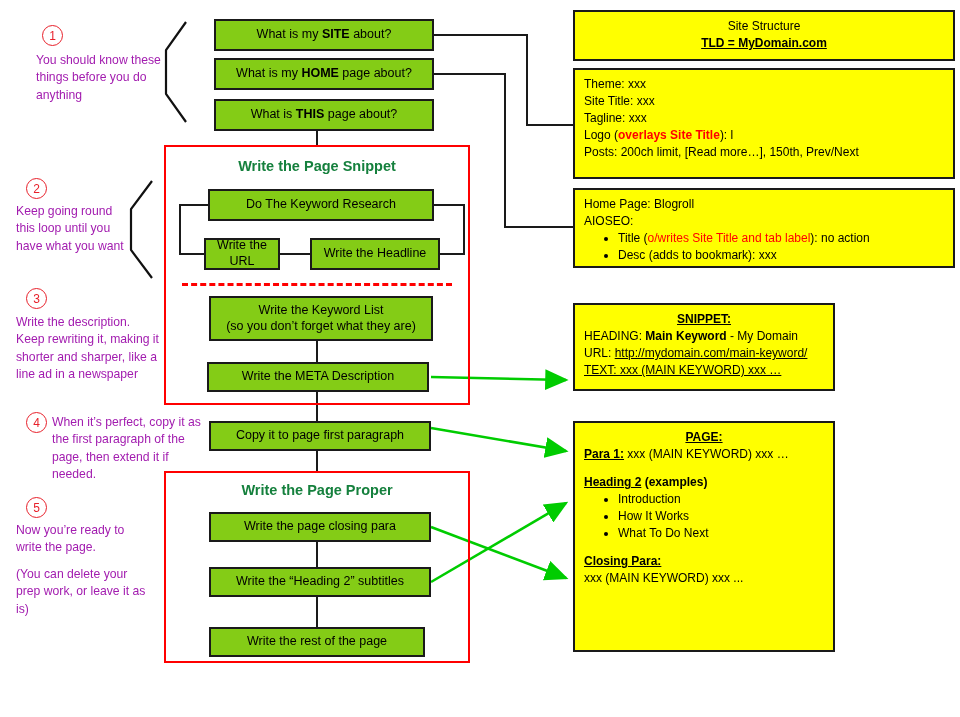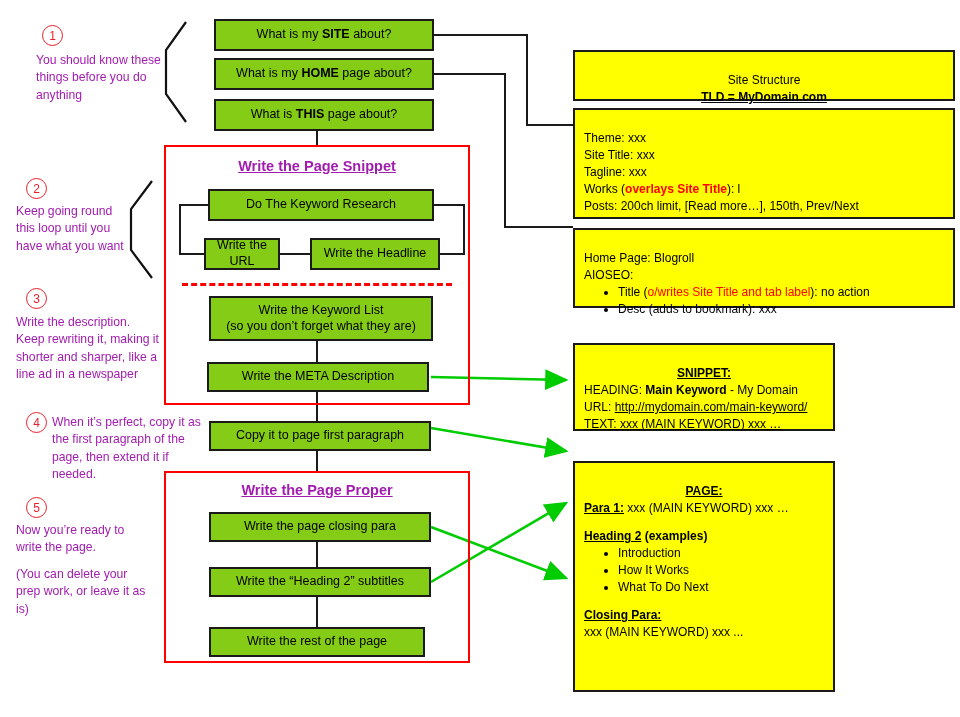--- a/index.html
+++ b/index.html
@@ -46,38 +46,36 @@
     position: absolute;
     box-sizing: border-box;
     border: 2px solid #ff0000;
     background: transparent;
   }
   .group-title {
     position: absolute;
     text-align: center;
     font-size: 14.5px;
     font-weight: bold;
-    color: #a21caf;
-    text-decoration: underline;
+    color: #15803d;
   }
   .dashed-sep {
     position: absolute;
     border-top: 3px dashed #ff0000;
   }
   
   .ybox {
     position: absolute;
     box-sizing: border-box;
     background: #ffff00;
     border: 2px solid #1a1a1a;
     color: #000000;
     font-size: 12px;
     line-height: 1.42;
-    padding: 20px 9px;
-    margin-top: 40px;
+    padding: 6px 9px;
   }
   .ybox .ctr { text-align: center; }
   .ybox .u   { text-decoration: underline; }
   .ybox .b   { font-weight: bold; }
   .ybox .red { color: #ff0000; font-weight: bold; }
   .ybox .redn{ color: #ff0000; }
   .ybox ul {
     margin: 0;
     padding-left: 34px;
     list-style-type: disc;
@@ -218,21 +216,21 @@
   <div class="ybox" style="left:573px; top:10px; width:382px; height:51px;">
     <div class="ctr">Site Structure</div>
     <div class="ctr b u">TLD = MyDomain.com</div>
   </div>
 
   <div class="ybox" style="left:573px; top:68px; width:382px; height:111px;">
     <div>Theme: xxx</div>
     <div>Site Title: xxx</div>
     <div>Tagline: xxx</div>
     <div>
-      <span>Works (</span><span class="red">overlays Site Title</span><span>): l</span>
+      <span>Logo (</span><span class="red">overlays Site Title</span><span>): l</span>
     </div>
     <div>Posts: 200ch limit, [Read more…], 150th, Prev/Next</div>
   </div>
 
   <div class="ybox" style="left:573px; top:188px; width:382px; height:80px;">
     <div>Home Page: Blogroll</div>
     <div>AIOSEO:</div>
     <ul>
       <li>
         <span>Title  (</span><span class="redn">o/writes Site Title and tab label</span><span>): no action</span>

